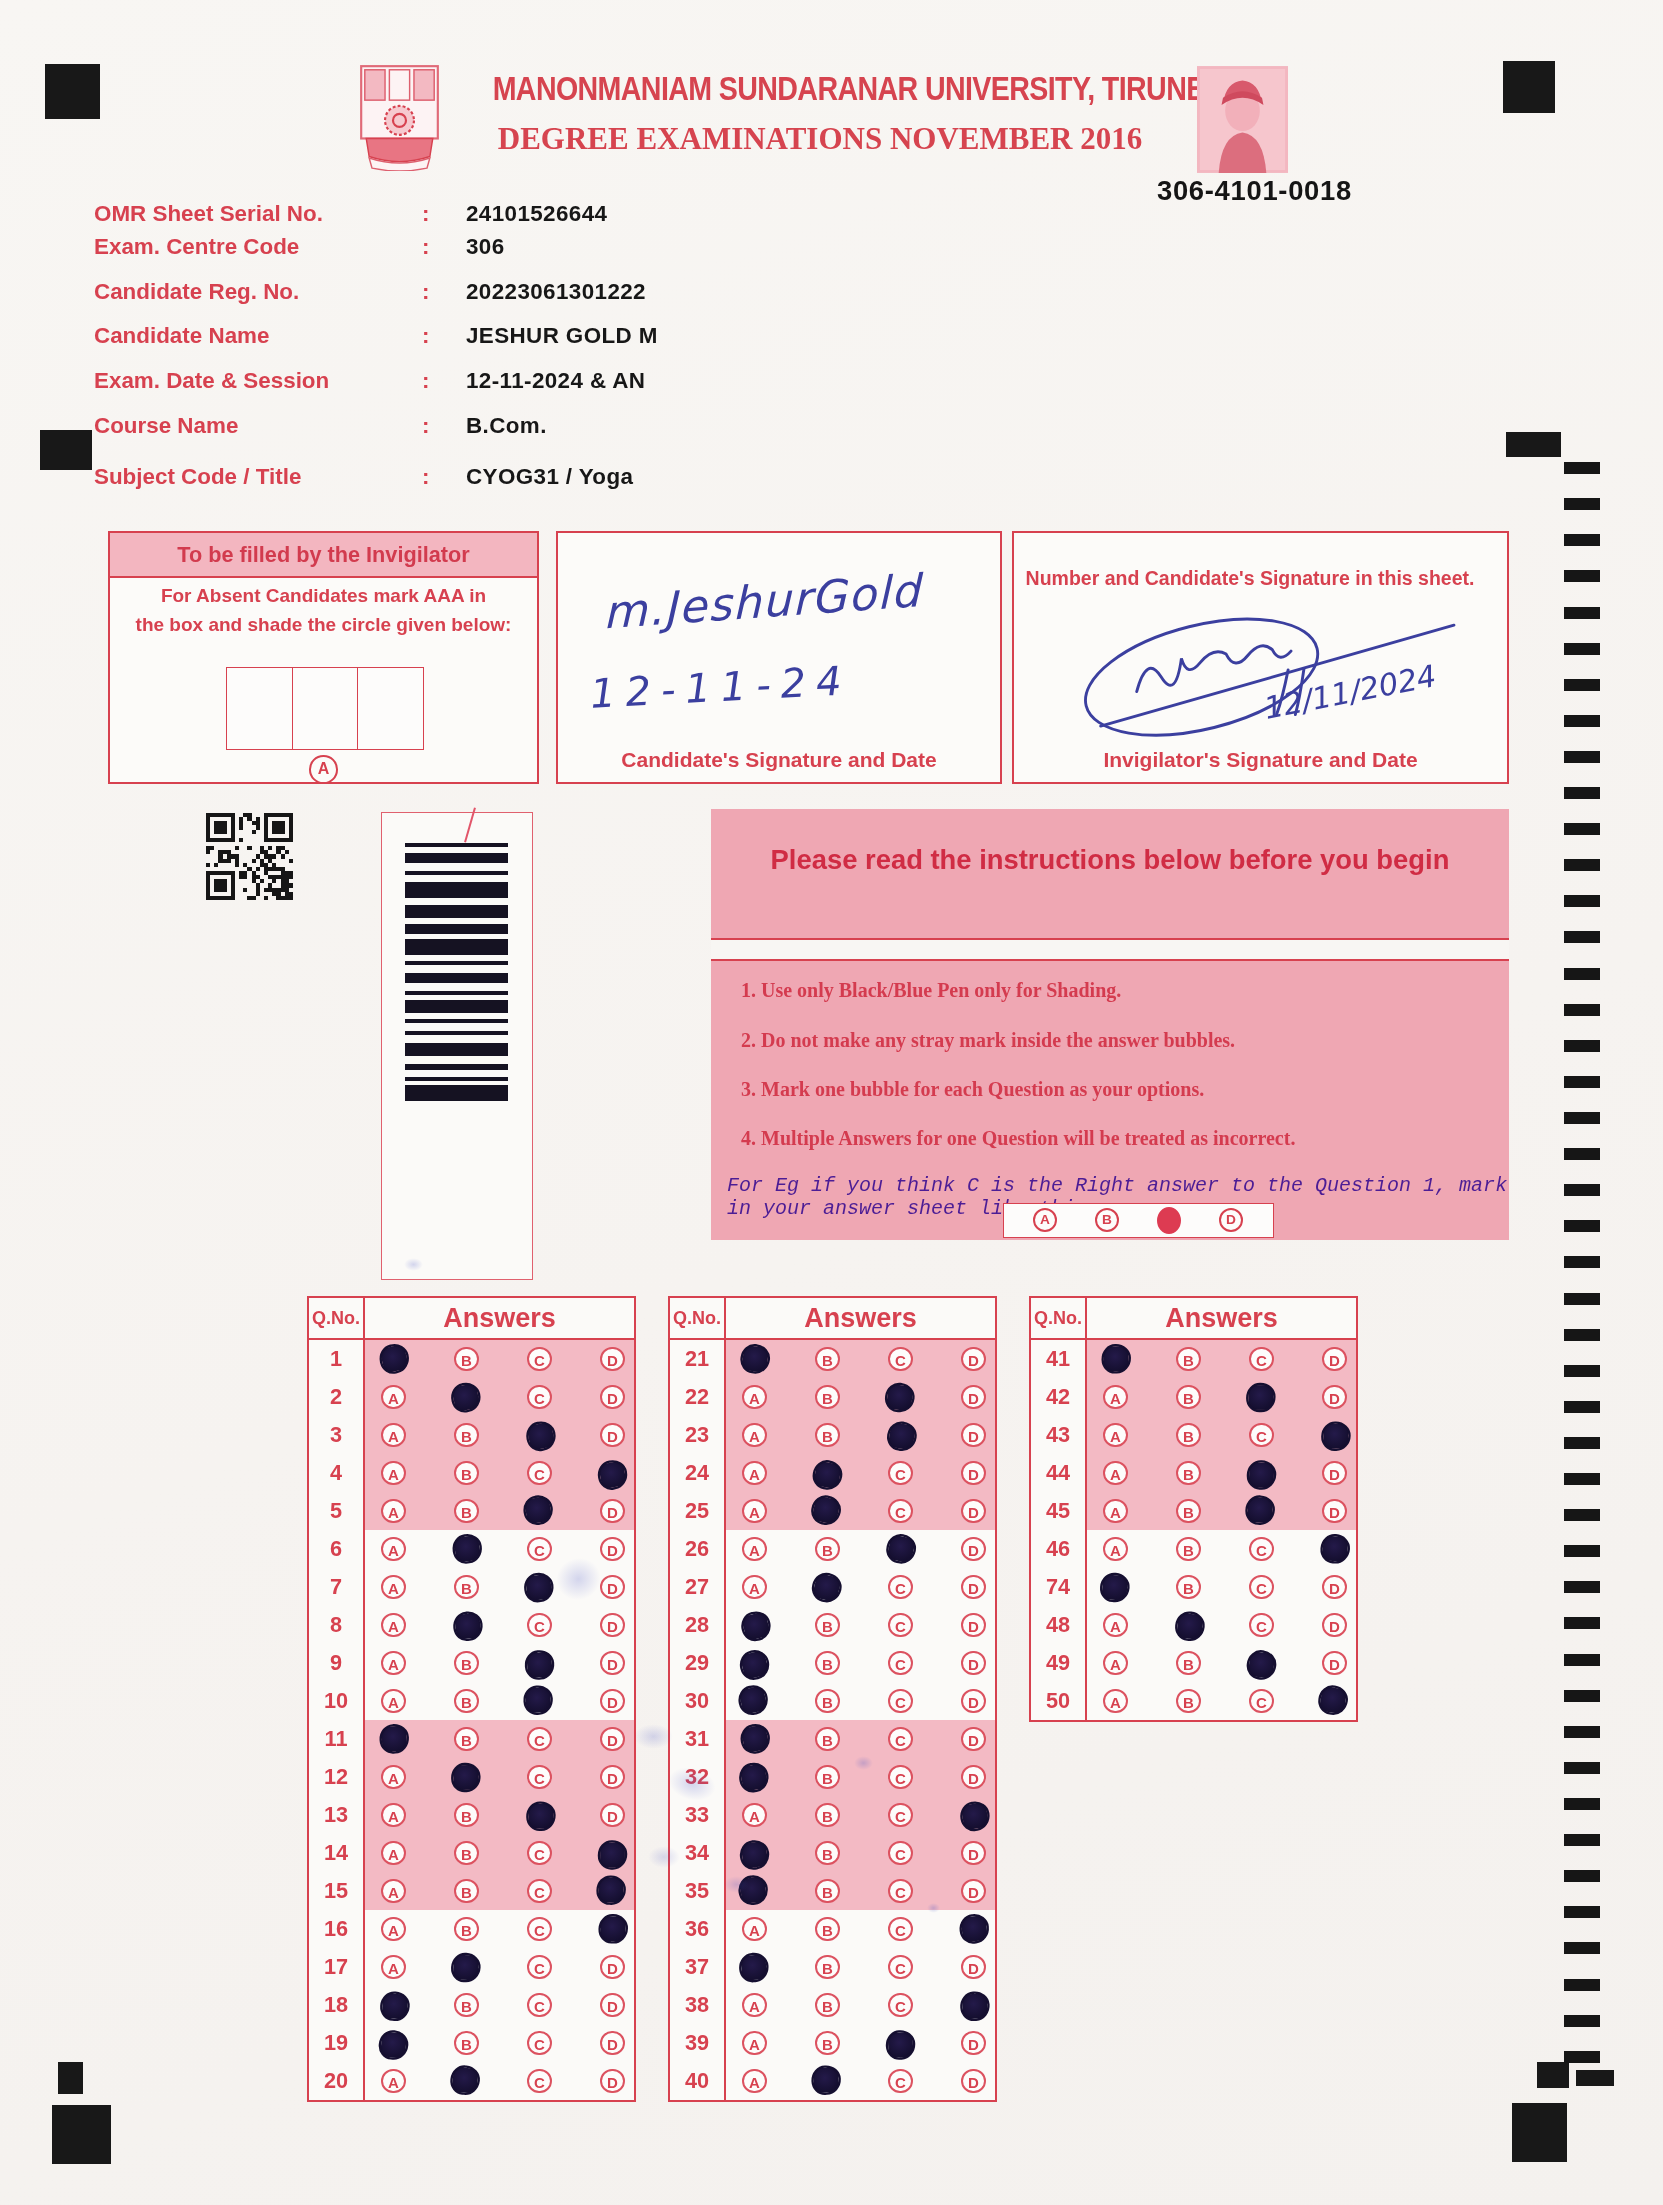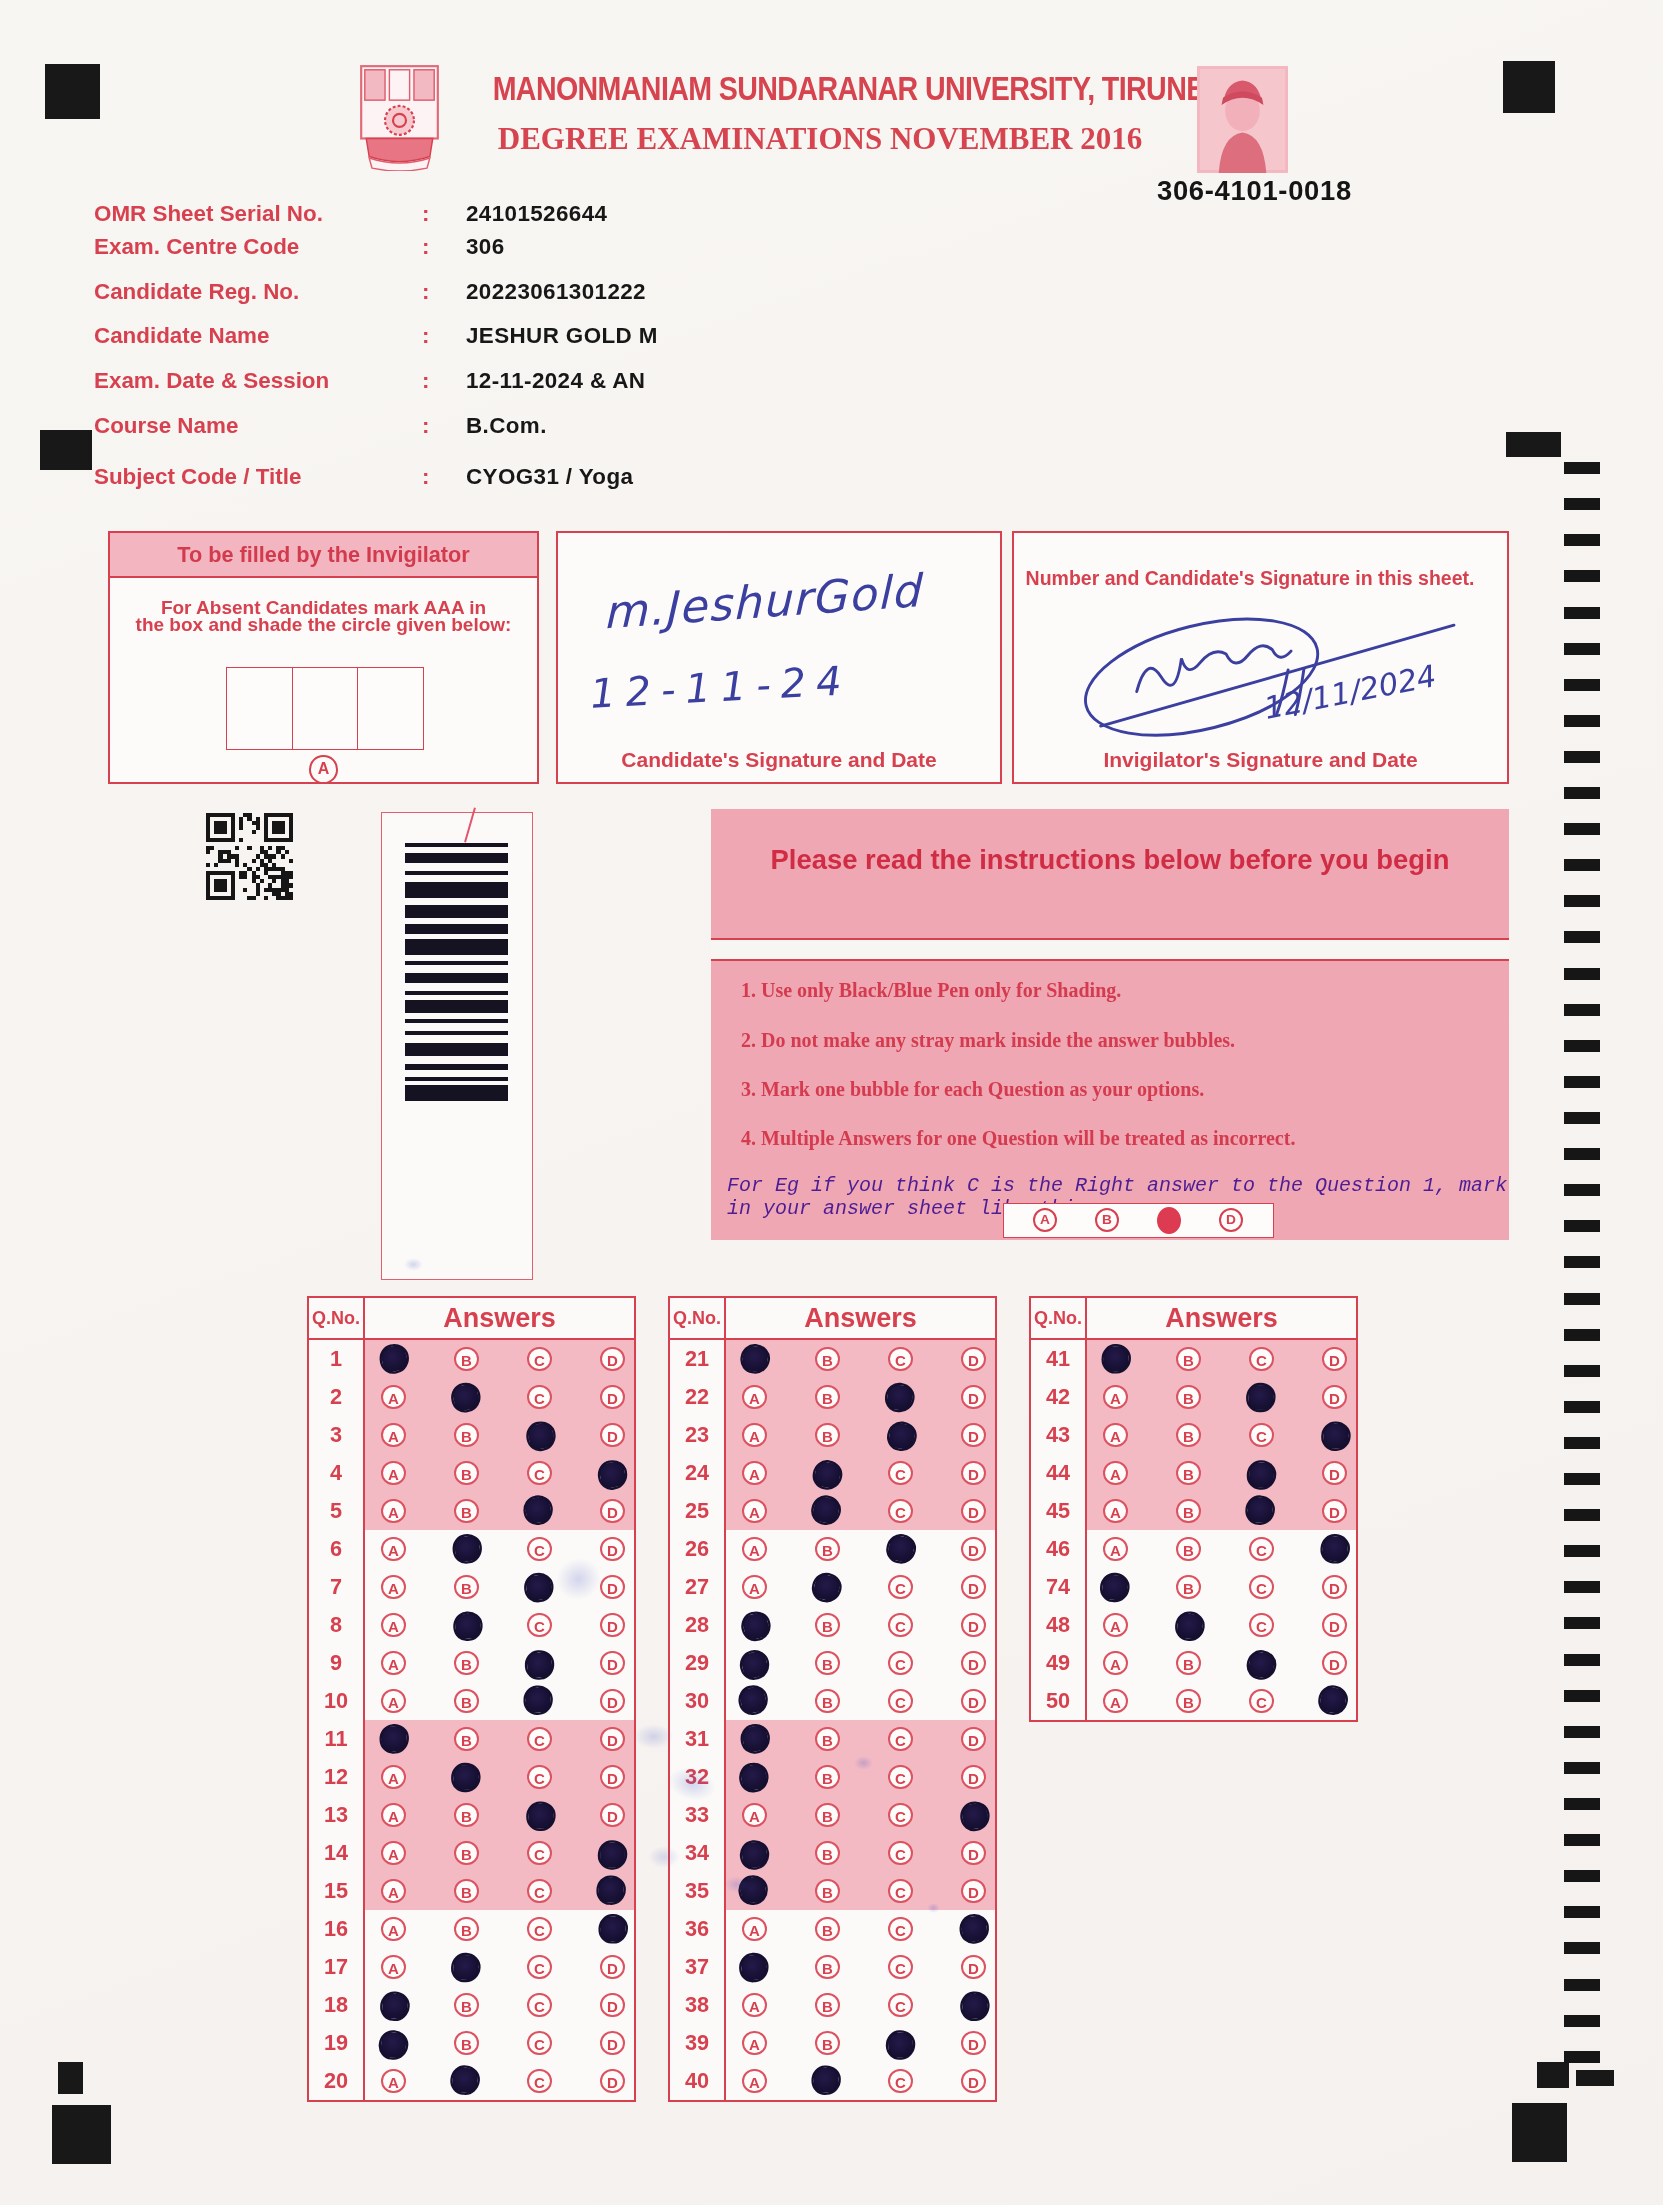--- a/index.html
+++ b/index.html
@@ -182,21 +182,21 @@
       </div>
       <div class="info-row" style="top: 464px;">
         <span class="info-label">Subject Code / Title</span>
         <span class="info-colon">:</span>
         <span class="info-value">CYOG31 / Yoga</span>
       </div>
     </div>
 
   <div class="rbox" id="inv-box">
     <div id="inv-box-header">To be filled by the Invigilator</div>
-    <div class="inv-line" style="top:64px;">For Absent Candidates mark AAA in</div>
+    <div class="inv-line" style="top:52px;">For Absent Candidates mark AAA in</div>
     <div class="inv-line" style="top:81px;">the box and shade the circle given below:</div>
     <div id="aaa-cells">
       <div class="aaa-cell"></div>
       <div class="aaa-cell"></div>
       <div class="aaa-cell"></div>
     </div>
     <div id="abubble"><span>A</span></div>
   </div>
 
   <div class="rbox" id="cand-box">

